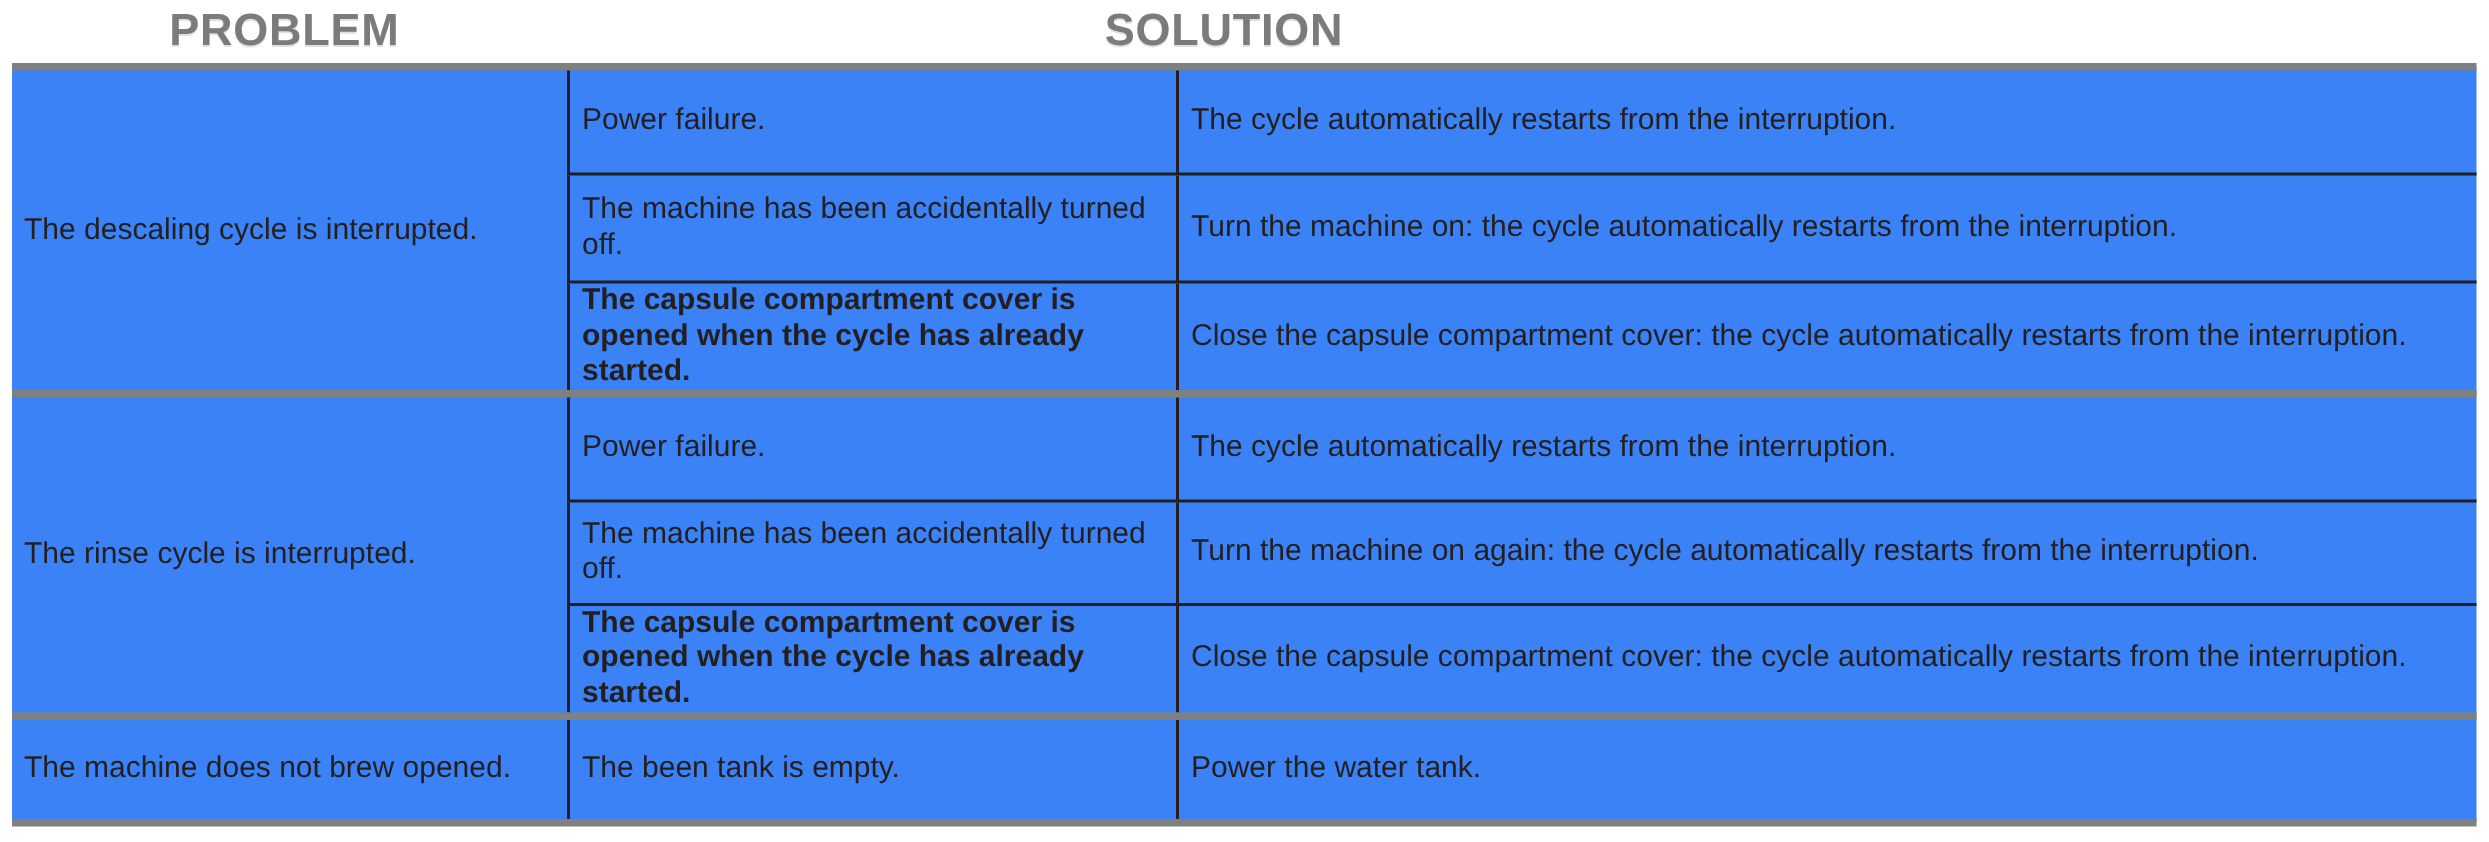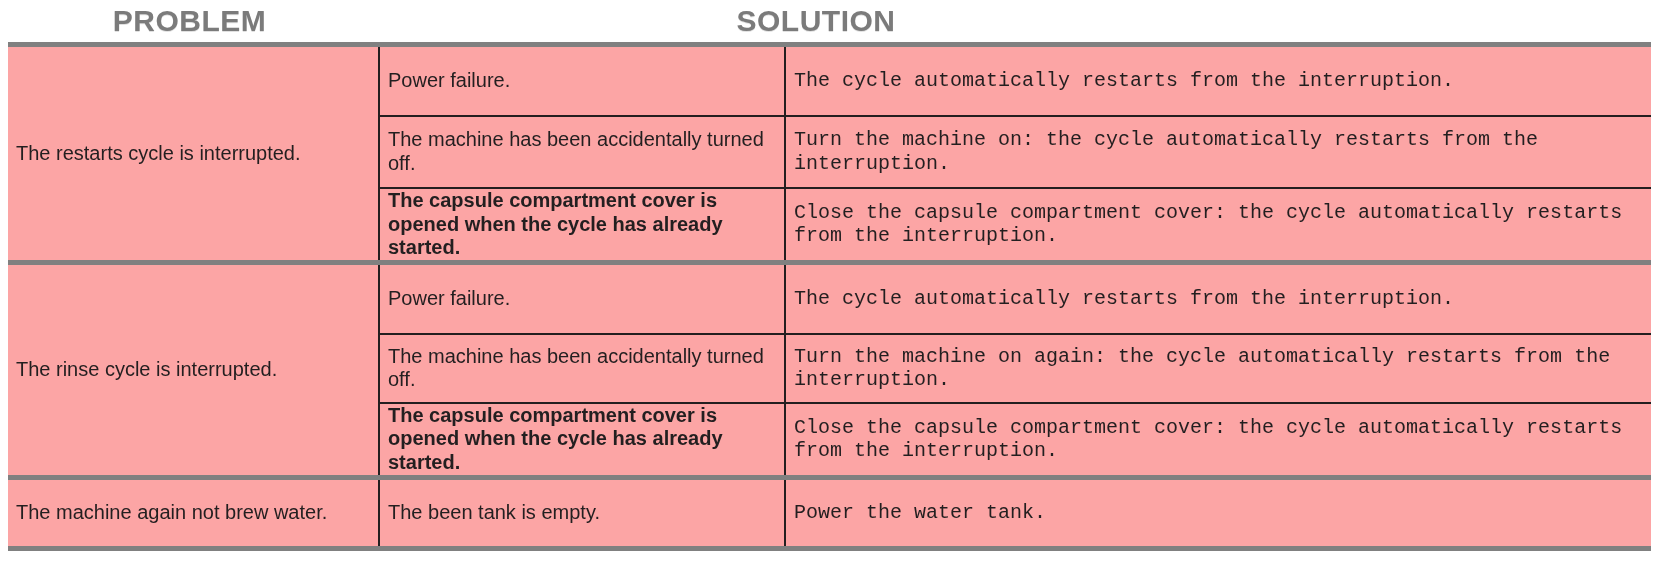--- a/index.html
+++ b/index.html
@@ -52,21 +52,21 @@
     width: 1643px;
     border-collapse: collapse;
     table-layout: fixed;
   }
   .table td {
     vertical-align: middle;
     padding: 0 8px;
     font-size: 20px;
     line-height: 1.18;
     color: #231f20;
-    background: #fca5a5;
+    background: #3b82f6;
   }
   .col-problem  { width: 371px; }
   .col-cause    { width: 406px; }
   .col-solution { width: 866px; }
 
   
   .grp-top > td    { border-top: 5px solid #808080; }
   .tbl-bottom > td { border-bottom: 5px solid #808080; }
 
   
@@ -76,21 +76,20 @@
   .v-left  { border-left: 2px solid #231f20; }
 
   .cell-problem {
     padding-left: 12px;
   }
   .cell-cause {
     padding-left: 12px;
   }
   .cell-solution {
     padding-left: 12px;
-    font-family: Liberation Mono, monospace;
   }
   .two-line { line-height: 1.15; font-weight: bold; }
 </style>
 </head>
 <body>
 
 <div id="page">
 
   <div class="header-row">
     <div class="header-cell hc-problem">PROBLEM</div>
@@ -99,21 +98,21 @@
 
   <table class="table">
     <colgroup>
       <col class="col-problem">
       <col class="col-cause">
       <col class="col-solution">
     </colgroup>
     <tbody>
 
       <tr class="grp-top">
-        <td class="cell-problem" rowspan="3" style="height:68px;">The restarts cycle is interrupted.</td>
+        <td class="cell-problem" rowspan="3" style="height:68px;">The descaling cycle is interrupted.</td>
         <td class="cell-cause v-left" style="height:68px;">Power failure.</td>
         <td class="cell-solution v-left" style="height:68px;">The cycle automatically restarts from the interruption.</td>
       </tr>
       <tr>
         <td class="cell-cause v-left inner-sep" style="height:70px;">The machine has been accidentally turned off.</td>
         <td class="cell-solution v-left inner-sep" style="height:70px;margin-top:12px;">Turn the machine on: the cycle automatically restarts from the interruption.</td>
       </tr>
       <tr>
         <td class="cell-cause v-left inner-sep two-line" style="height:67px;">The capsule compartment cover is opened when the cycle has already started.</td>
         <td class="cell-solution v-left inner-sep" style="height:67px;">Close the capsule compartment cover: the cycle automatically restarts from the interruption.</td>
@@ -127,21 +126,21 @@
       <tr>
         <td class="cell-cause v-left inner-sep" style="height:67px;">The machine has been accidentally turned off.</td>
         <td class="cell-solution v-left inner-sep" style="height:67px;">Turn the machine on again: the cycle automatically restarts from the interruption.</td>
       </tr>
       <tr>
         <td class="cell-cause v-left inner-sep two-line" style="height:67px;">The capsule compartment cover is opened when the cycle has already started.</td>
         <td class="cell-solution v-left inner-sep" style="height:67px;">Close the capsule compartment cover: the cycle automatically restarts from the interruption.</td>
       </tr>
 
       <tr class="grp-top tbl-bottom">
-        <td class="cell-problem" style="height:66px;">The machine again not brew water.</td>
+        <td class="cell-problem" style="height:66px;">The machine does not brew opened.</td>
         <td class="cell-cause v-left" style="height:66px;">The been tank is empty.</td>
         <td class="cell-solution v-left" style="height:66px;">Power the water tank.</td>
       </tr>
 
     </tbody>
   </table>
 
 </div>
 
 </body></html>

